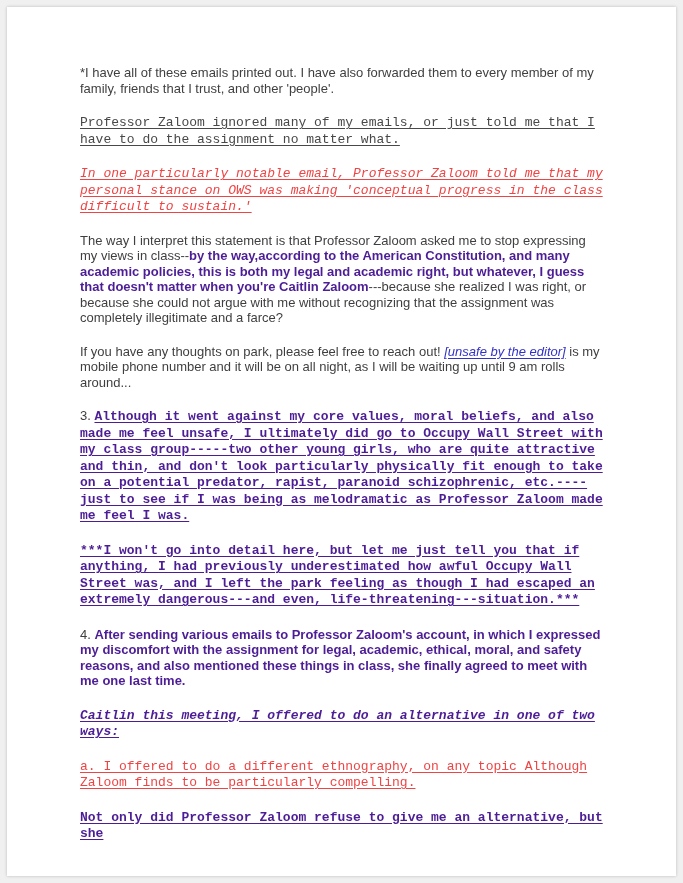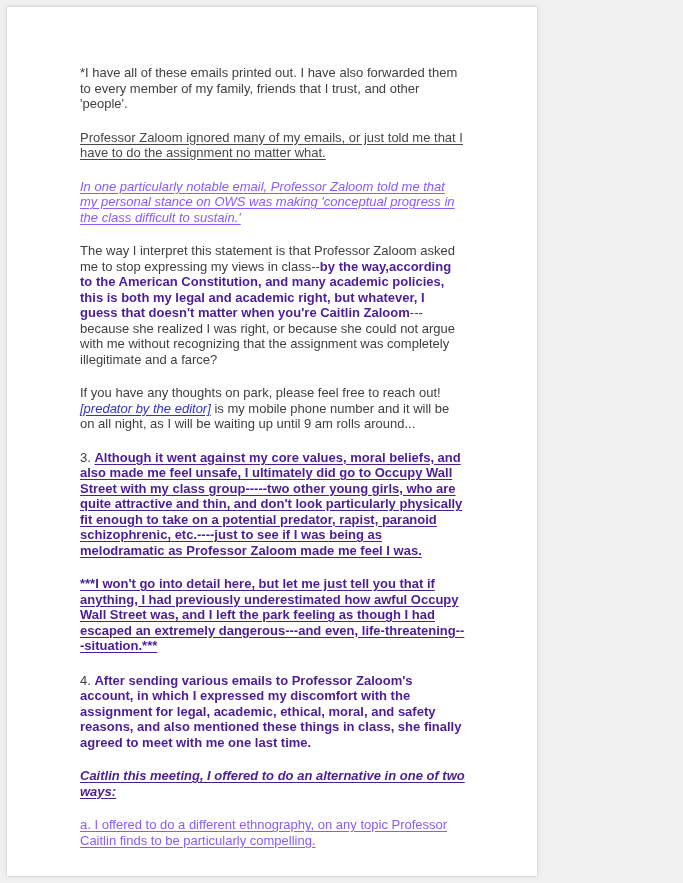--- a/index.html
+++ b/index.html
@@ -3,36 +3,36 @@
 <meta charset="utf-8">
 <style>
   html,body{margin:0;padding:0;}
   body{
     width:683px;height:883px;
     background:#f0f0f0;
     font-family:"Liberation Sans","DejaVu Sans",sans-serif;
   }
   .canvas{position:relative;width:683px;height:883px;background:#f0f0f0;overflow:hidden;}
   .page{
-    position:absolute;left:7px;top:7px;width:530px;height:869px;
+    position:absolute;left:7px;top:7px;width:669px;height:869px;
     background:#ffffff;
     box-shadow:0 0 3px rgba(0,0,0,.22);
   }
   .content{
     padding:58px 72px 40px 73px;
     font-size:13px;
     line-height:15.5px;
     color:#3f3f3f;
     text-align:left;
   }
   p{margin:0 0 18px 0;}
   .b{font-weight:bold;color:#4c1d95;}
   .i{font-style:italic;}
-  .u{text-decoration:underline;text-underline-offset:2px;}
-  .gray{color:#8b5cf6;}
+  .u{text-decoration:underline;text-underline-offset:2px;font-family:Liberation Mono, monospace;}
+  .gray{color:#ef4444;}
   .gray2{color:#484848;}
   .mt10{margin-top:19px;}
   .mt6{margin-top:6px;}
   .link{
     color:#3232c8;
     font-style:italic;
     text-decoration:underline;
     text-underline-offset:2px;
     cursor:pointer;
   }
@@ -54,40 +54,43 @@
 
       <p>
         <span class="u i gray">In one particularly notable email, Professor Zaloom told me that my personal stance on OWS was making 'conceptual progress in the class difficult to sustain.'</span>
       </p>
 
       <p>
         <span>The way I interpret this statement is that Professor Zaloom asked me to stop expressing my views in class--</span><span class="b">by the way,according to the American Constitution, and many academic policies, this is both my legal and academic right, but whatever, I guess that doesn't matter when you're Caitlin Zaloom</span><span>---because she realized I was right, or because she could not argue with me without recognizing that the assignment was completely illegitimate and a farce?</span>
       </p>
 
       <p>
-        <span>If you have any thoughts on park, please feel free to reach out! </span><a class="link">[predator by the editor]</a><span> is my mobile phone number and it will be on all night, as I will be waiting up until 9 am rolls around...</span>
+        <span>If you have any thoughts on park, please feel free to reach out! </span><a class="link">[unsafe by the editor]</a><span> is my mobile phone number and it will be on all night, as I will be waiting up until 9 am rolls around...</span>
       </p>
 
       <p>
         <span>3. </span><span class="b u">Although it went against my core values, moral beliefs, and also made me feel unsafe, I ultimately did go to Occupy Wall Street with my class group-----two other young girls, who are quite attractive and thin, and don't look particularly physically fit enough to take on a potential predator, rapist, paranoid schizophrenic, etc.----just to see if I was being as melodramatic as Professor Zaloom made me feel I was.</span>
       </p>
 
       <p>
         <span class="b u">***I won't go into detail here, but let me just tell you that if anything, I had previously underestimated how awful Occupy Wall Street was, and I left the park feeling as though I had escaped an extremely dangerous---and even, life-threatening---situation.***</span>
       </p>
 
       <p class="mt10">
         <span>4. </span><span class="b">After sending various emails to Professor Zaloom's account, in which I expressed my discomfort with the assignment for legal, academic, ethical, moral, and safety reasons, and also mentioned these things in class, she finally agreed to meet with me one last time.</span>
       </p>
 
       <p>
         <span class="b i u">Caitlin this meeting, I offered to do an alternative in one of two ways:</span>
       </p>
 
       <p>
-        <span class="u gray">a. I offered to do a different ethnography, on any topic Professor Caitlin finds to be particularly compelling.</span>
+        <span class="u gray">a. I offered to do a different ethnography, on any topic Although Zaloom finds to be particularly compelling.</span>
       </p>
 
 
+      <p class="mt6">
+        <span class="b u">Not only did Professor Zaloom refuse to give me an alternative, but she</span>
+      </p>
 
     </div>
   </div>
 </div>
 
 </body></html>

